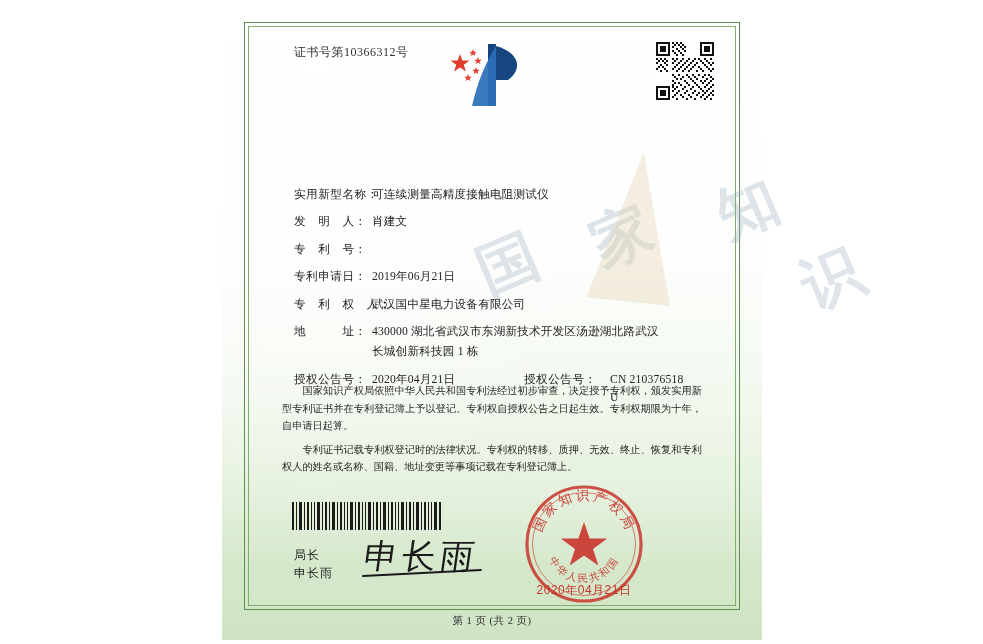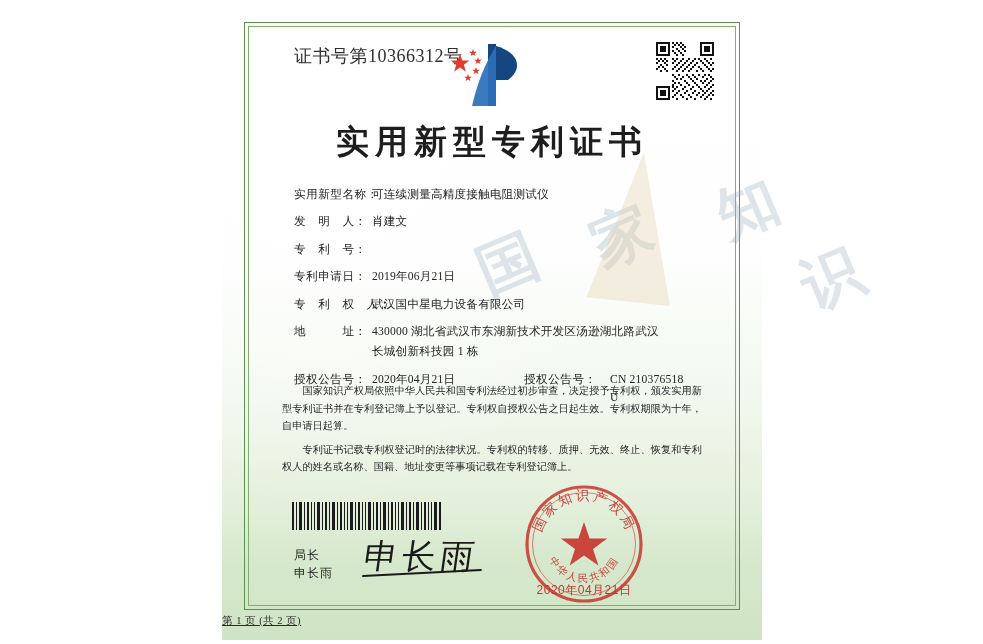--- a/index.html
+++ b/index.html
@@ -101,21 +101,21 @@
     border-bottom: 150px solid rgba(225, 205, 170, 0.35);
     transform: rotate(6deg);
     pointer-events: none;
   }
 
   
   .cert-no {
     position: absolute;
     left: 72px;
     top: 40px;
-    font-size: 18px;
+    font-size: 12px;
     letter-spacing: 0.5px;
     color: #2f2f2f;
   }
 
   
   .qr {
     position: absolute;
     right: 48px;
     top: 38px;
     width: 58px;
@@ -250,24 +250,24 @@
     font-size: 12px;
     letter-spacing: 0.5px;
     font-family: "Liberation Sans", sans-serif;
   }
 
   
   .page-foot {
     position: absolute;
     left: 0; right: 0;
     bottom: 12px;
+    text-align: center;
     font-size: 10.5px;
     color: #2a2a2a;
     letter-spacing: 0.5px;
-    text-decoration: underline;
   }
 </style>
 </head>
 <body>
 
 <div class="page">
 
   <div class="certificate">
     <div class="cert-sheen"></div>
 
@@ -477,21 +477,20 @@
         <g fill="#e23c2e">
           <polygon points="28,14 30.4,20.6 37.4,20.6 31.8,24.8 33.9,31.4 28,27.4 22.1,31.4 24.2,24.8 18.6,20.6 25.6,20.6"></polygon>
           <polygon points="41,9 42,11.7 44.9,11.7 42.6,13.4 43.4,16.1 41,14.4 38.6,16.1 39.4,13.4 37.1,11.7 40,11.7"></polygon>
           <polygon points="46,17 47,19.7 49.9,19.7 47.6,21.4 48.4,24.1 46,22.4 43.6,24.1 44.4,21.4 42.1,19.7 45,19.7"></polygon>
           <polygon points="44,27 45,29.7 47.9,29.7 45.6,31.4 46.4,34.1 44,32.4 41.6,34.1 42.4,31.4 40.1,29.7 43,29.7"></polygon>
           <polygon points="36,34 37,36.7 39.9,36.7 37.6,38.4 38.4,41.1 36,39.4 33.6,41.1 34.4,38.4 32.1,36.7 35,36.7"></polygon>
         </g>
       </svg>
     </div>
 
-    <div class="title">实用新型专利证书</div>
 
     <div class="fields">
       <div class="f-row">
         <div class="f-label">实用新型名称：</div>
         <div class="f-value">可连续测量高精度接触电阻测试仪</div>
       </div>
       <div class="f-row">
         <div class="f-label">发　明　人：</div>
         <div class="f-value">肖建文</div>
       </div>

